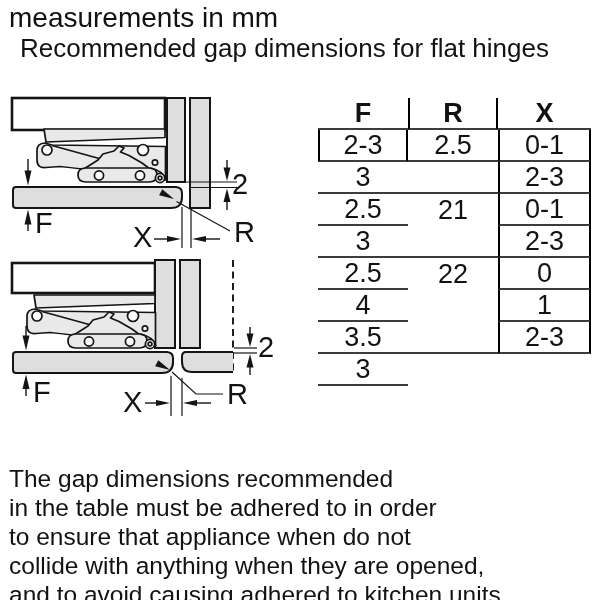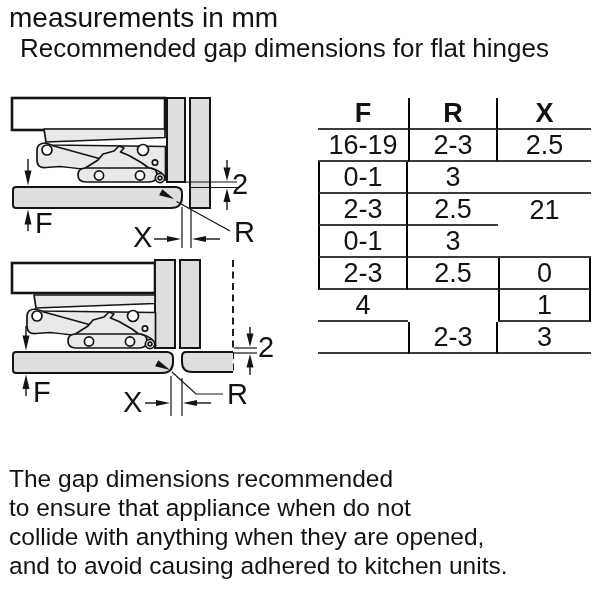--- a/index.html
+++ b/index.html
@@ -131,48 +131,50 @@
     <path class="dim" d="M250,277 V285"></path>
     <text class="dlabel" x="258" y="267">2</text>
   </g>
 </svg>
 
 <div class="abs" id="gap-table">
   <div class="cell hdr bb">F</div>
   <div class="cell hdr bb vline">R</div>
   <div class="cell hdr bb">X</div>
 
-  <div class="cell bb">16-19</div>
   <div class="cell bb vline">2-3</div>
   <div class="cell bb">2.5</div>
 
   <div class="cell bb vline">0-1</div>
   <div class="cell bb">3</div>
 
   <div class="cell bb"></div>
   <div class="cell bb vline">2-3</div>
   <div class="cell bb">2.5</div>
 
   <div class="cell">21</div>
   <div class="cell bb vline">0-1</div>
   <div class="cell bb">3</div>
 
   <div class="cell bb"></div>
   <div class="cell bb vline">2-3</div>
   <div class="cell bb">2.5</div>
 
+  <div class="cell">22</div>
   <div class="cell bb vline">0</div>
   <div class="cell bb">4</div>
 
   <div class="cell"></div>
   <div class="cell bb vline">1</div>
+  <div class="cell bb">3.5</div>
 
   <div class="cell bb"></div>
   <div class="cell bb vline">2-3</div>
   <div class="cell bb">3</div>
 </div>
 
 <div class="abs" id="footer-text">
   <div>The gap dimensions recommended</div>
+  <div>in the table must be adhered to in order</div>
   <div>to ensure that appliance when do not</div>
   <div>collide with anything when they are opened,</div>
   <div>and to avoid causing adhered to kitchen units.</div>
 </div>
 
 </body></html>

